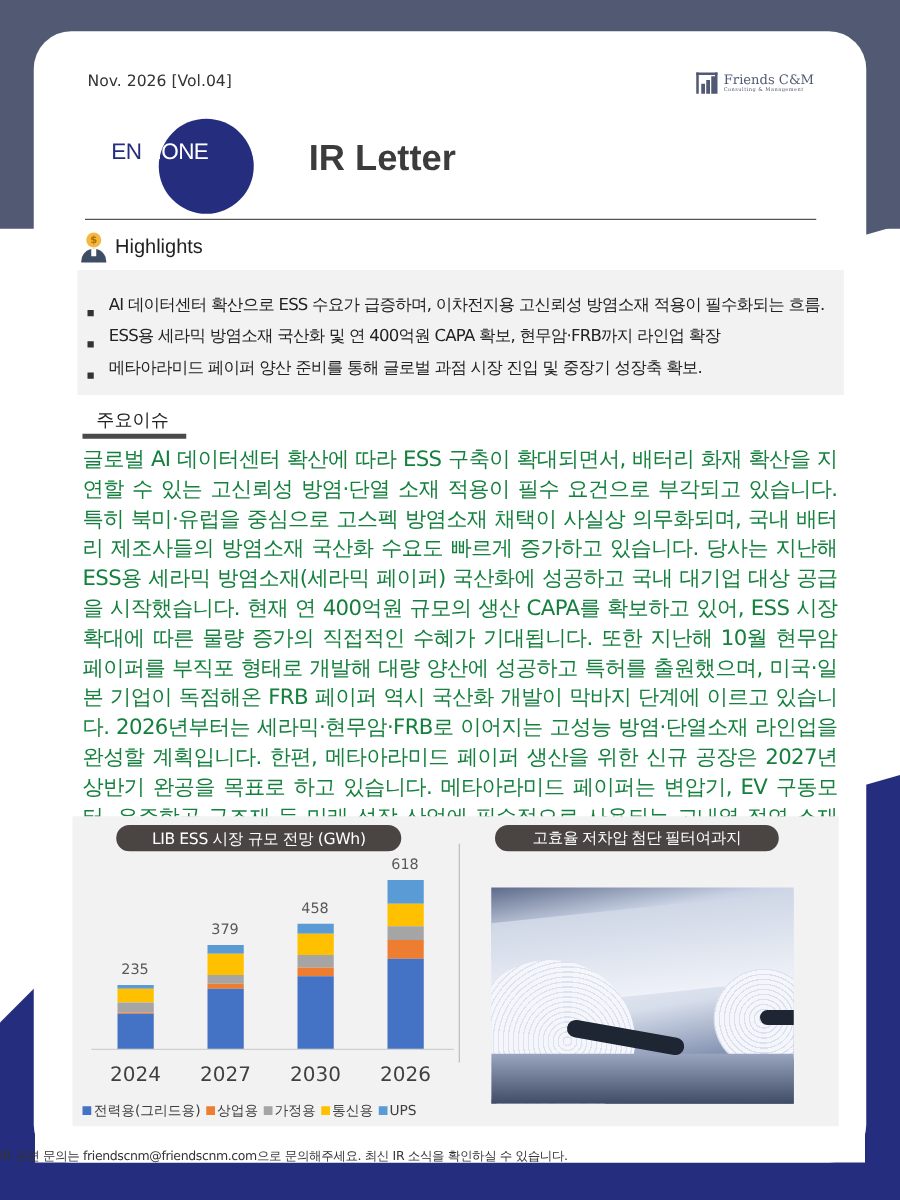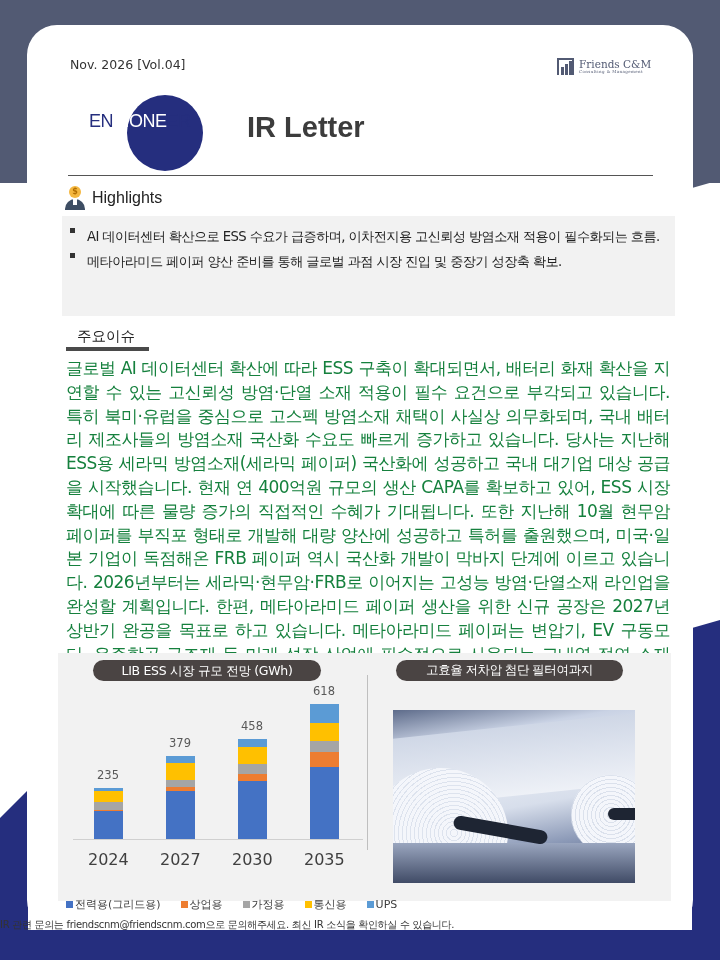--- a/index.html
+++ b/index.html
@@ -34,41 +34,41 @@
   .title-rule { position: absolute; left: 68px; top: 175px; width: 585px; height: 1px; background: #555; }
 
   .hl-head { position: absolute; left: 64px; top: 186px; display: flex; align-items: center; gap: 6px; }
   .hl-icon { width: 22px; height: 24px; position: relative; }
   .hl-icon .coin { position: absolute; left: 5px; top: 0; width: 12px; height: 12px; border-radius: 50%; background: #f4b73f; color: #b26e00; font-size: 8px; line-height: 12px; text-align: center; font-weight: bold; }
   .hl-icon .body { position: absolute; left: 1px; top: 13px; width: 20px; height: 11px; background: #3d4d63; border-radius: 10px 10px 0 0; }
   .hl-icon .tie { position: absolute; left: 9px; top: 13px; width: 4px; height: 6px; background: #ffffff; }
   .hl-title { font-family: "Liberation Sans", sans-serif; font-size: 16px; color: #222; }
 
   .hl-box { position: absolute; left: 62px; top: 216px; width: 613px; height: 100px; background: #f2f2f2; padding: 12px 0 0 8px; }
-  .hl-item { display: flex; align-items: flex-start; height: 25px; font-size: 13.2px; color: #222; letter-spacing: -0.6px; white-space: nowrap; }
+  .hl-item { display: flex; align-items: flex-end; height: 25px; font-size: 13.2px; color: #222; letter-spacing: -0.6px; white-space: nowrap; }
   .hl-item .bullet { width: 5px; height: 5px; background: #333; margin-right: 12px; flex: none; }
 
   .issue-title { position: absolute; left: 77px; top: 327px; font-size: 14.5px; color: #222; }
   .issue-bar { position: absolute; left: 66px; top: 347px; width: 83px; height: 4px; background: #4a4a4a; }
 
   .body-text { position: absolute; left: 66px; top: 357px; width: 604px; font-size: 17px; line-height: 23.8px; color: #15803d; text-align: justify; letter-spacing: -0.5px; }
 
   .figures { position: absolute; left: 58px; top: 653px; width: 613px; height: 248px; background: #f2f2f2; }
   .pill { position: absolute; height: 21px; border-radius: 11px; background: #4a4443; color: #ffffff; font-size: 12.5px; line-height: 21px; text-align: center; letter-spacing: -0.3px; }
   .pill-chart { left: 35px; top: 7px; width: 228px; }
   .pill-photo { left: 338px; top: 7px; width: 227px; font-family: Liberation Serif, serif; }
 
   .chart { position: absolute; left: 0; top: 30px; width: 300px; height: 218px; }
   .axis-line { position: absolute; left: 15px; top: 156px; width: 290px; height: 1px; background: #d0d0d0; }
   .vsep { position: absolute; left: 309px; top: 22px; width: 1px; height: 175px; background: #bfbfbf; }
   .bar { position: absolute; bottom: 62px; width: 29px; display: flex; flex-direction: column-reverse; }
   .bar div { width: 100%; }
   .bar-total { position: absolute; width: 40px; text-align: center; font-size: 11.5px; color: #595959; }
   .xlabel { position: absolute; top: 167px; width: 40px; text-align: center; font-size: 16px; color: #404040; }
-  .legend { position: absolute; left: 8px; top: 198px; display: flex; gap: 20px; font-size: 11px; color: #404040; white-space: nowrap; margin-top: 16px; }
+  .legend { position: absolute; left: 8px; top: 198px; display: flex; gap: 4px; font-size: 11px; color: #404040; white-space: nowrap; }
   .legend-item { display: flex; align-items: center; gap: 2px; }
   .legend-swatch { width: 7px; height: 7px; }
 
   .photo { position: absolute; left: 335px; top: 57px; width: 242px; height: 173px; overflow: hidden;
     background: linear-gradient(170deg, #5d6b8a 0%, #c9d2e4 18%, #e9edf5 35%, #d7deeb 55%, #8a98b6 75%, #3d4a6b 100%); }
   .photo .roll-l { position: absolute; left: -20px; top: 58px; width: 135px; height: 130px; border-radius: 50%;
     background: repeating-radial-gradient(circle at 60% 50%, #f4f6fb 0 3px, #dde3ee 3px 4px); }
   .photo .roll-r { position: absolute; left: 178px; top: 65px; width: 80px; height: 80px; border-radius: 50%;
     background: repeating-radial-gradient(circle at 50% 50%, #f4f6fb 0 3px, #dbe1ec 3px 4px); }
   .photo .sheet { position: absolute; left: 0; top: 15px; width: 260px; height: 70px; background: linear-gradient(180deg, #cfd7e6, #eef1f7); transform: skewY(-6deg); }
@@ -118,20 +118,24 @@
   <div class="hl-title">Highlights</div>
 </div>
 
 <div class="hl-box">
   <div class="hl-item">
       <span class="bullet"></span>
       <span>AI 데이터센터 확산으로 ESS 수요가 급증하며, 이차전지용 고신뢰성 방염소재 적용이 필수화되는 흐름.</span>
     </div>
   <div class="hl-item">
       <span class="bullet"></span>
+      <span>ESS용 세라믹 방염소재 국산화 및 연 400억원 CAPA 확보, 현무암·FRB까지 라인업 확장</span>
+    </div>
+  <div class="hl-item">
+      <span class="bullet"></span>
       <span> 메타아라미드 페이퍼 양산 준비를 통해 글로벌 과점 시장 진입 및 중장기 성장축 확보.</span>
     </div>
 </div>
 
 <div class="issue-title">주요이슈</div>
 <div class="issue-bar"></div>
 <div class="body-text"> 글로벌 AI 데이터센터 확산에 따라 ESS 구축이 확대되면서, 배터리 화재 확산을 지연할 수 있는 고신뢰성 방염·단열 소재 적용이 필수 요건으로 부각되고 있습니다. 특히 북미·유럽을 중심으로 고스펙 방염소재 채택이 사실상 의무화되며, 국내 배터리 제조사들의 방염소재 국산화 수요도 빠르게 증가하고 있습니다. 당사는 지난해 ESS용 세라믹 방염소재(세라믹 페이퍼) 국산화에 성공하고 국내 대기업 대상 공급을 시작했습니다. 현재 연 400억원 규모의 생산 CAPA를 확보하고 있어, ESS 시장 확대에 따른 물량 증가의 직접적인 수혜가 기대됩니다. 또한 지난해 10월 현무암 페이퍼를 부직포 형태로 개발해 대량 양산에 성공하고 특허를 출원했으며, 미국·일본 기업이 독점해온 FRB 페이퍼 역시 국산화 개발이 막바지 단계에 이르고 있습니다. 2026년부터는 세라믹·현무암·FRB로 이어지는 고성능 방염·단열소재 라인업을 완성할 계획입니다. 한편, 메타아라미드 페이퍼 생산을 위한 신규 공장은 2027년 상반기 완공을 목표로 하고 있습니다. 메타아라미드 페이퍼는 변압기, EV 구동모터, 우주항공 구조재 등 미래 성장 산업에 필수적으로 사용되는 고내열 절연 소재로, 현재 글로벌 시장은 소수 업체가 과점하고 있습니다. 당사는 도레이첨단소재(TAK)로부터 원사를 독점 공급받아 양산에 나설 예정으로, 이차전지·ESS를 포함한 고부가 방염·절연 소재 분야에서 중장기 성장 기반을 확보할 것으로 기대하고있습니다.</div>
 
 <div class="figures">
   <div class="pill pill-chart">LIB ESS 시장 규모 전망 (GWh)</div>
@@ -190,21 +194,21 @@
       <div class="bar-total" style="left: 174px; top: 36.156px;">458</div>
       <div class="xlabel" style="left: 174px;">2030</div>
       <div class="bar" style="left: 251.5px; top: auto; bottom: 62px;">
         <div style="height: 71.94px; background: rgb(68, 114, 196);"></div>
         <div style="height: 15.26px; background: rgb(237, 125, 49);"></div>
         <div style="height: 10.464px; background: rgb(165, 165, 165);"></div>
         <div style="height: 18.53px; background: rgb(255, 192, 0);"></div>
         <div style="height: 18.53px; background: rgb(91, 155, 213);"></div>
       </div>
       <div class="bar-total" style="left: 246px; top: 1.276px;">618</div>
-      <div class="xlabel" style="left: 246px;">2035</div>
+      <div class="xlabel" style="left: 246px;">2026</div>
     </div>
   <div class="vsep"></div>
 
   <div class="photo">
     <div class="sheet"></div>
     <div class="roll-r"></div>
     <div class="roll-l"></div>
     <div class="frame"></div>
     <div class="shaft2"></div>
     <div class="shaft"></div>

